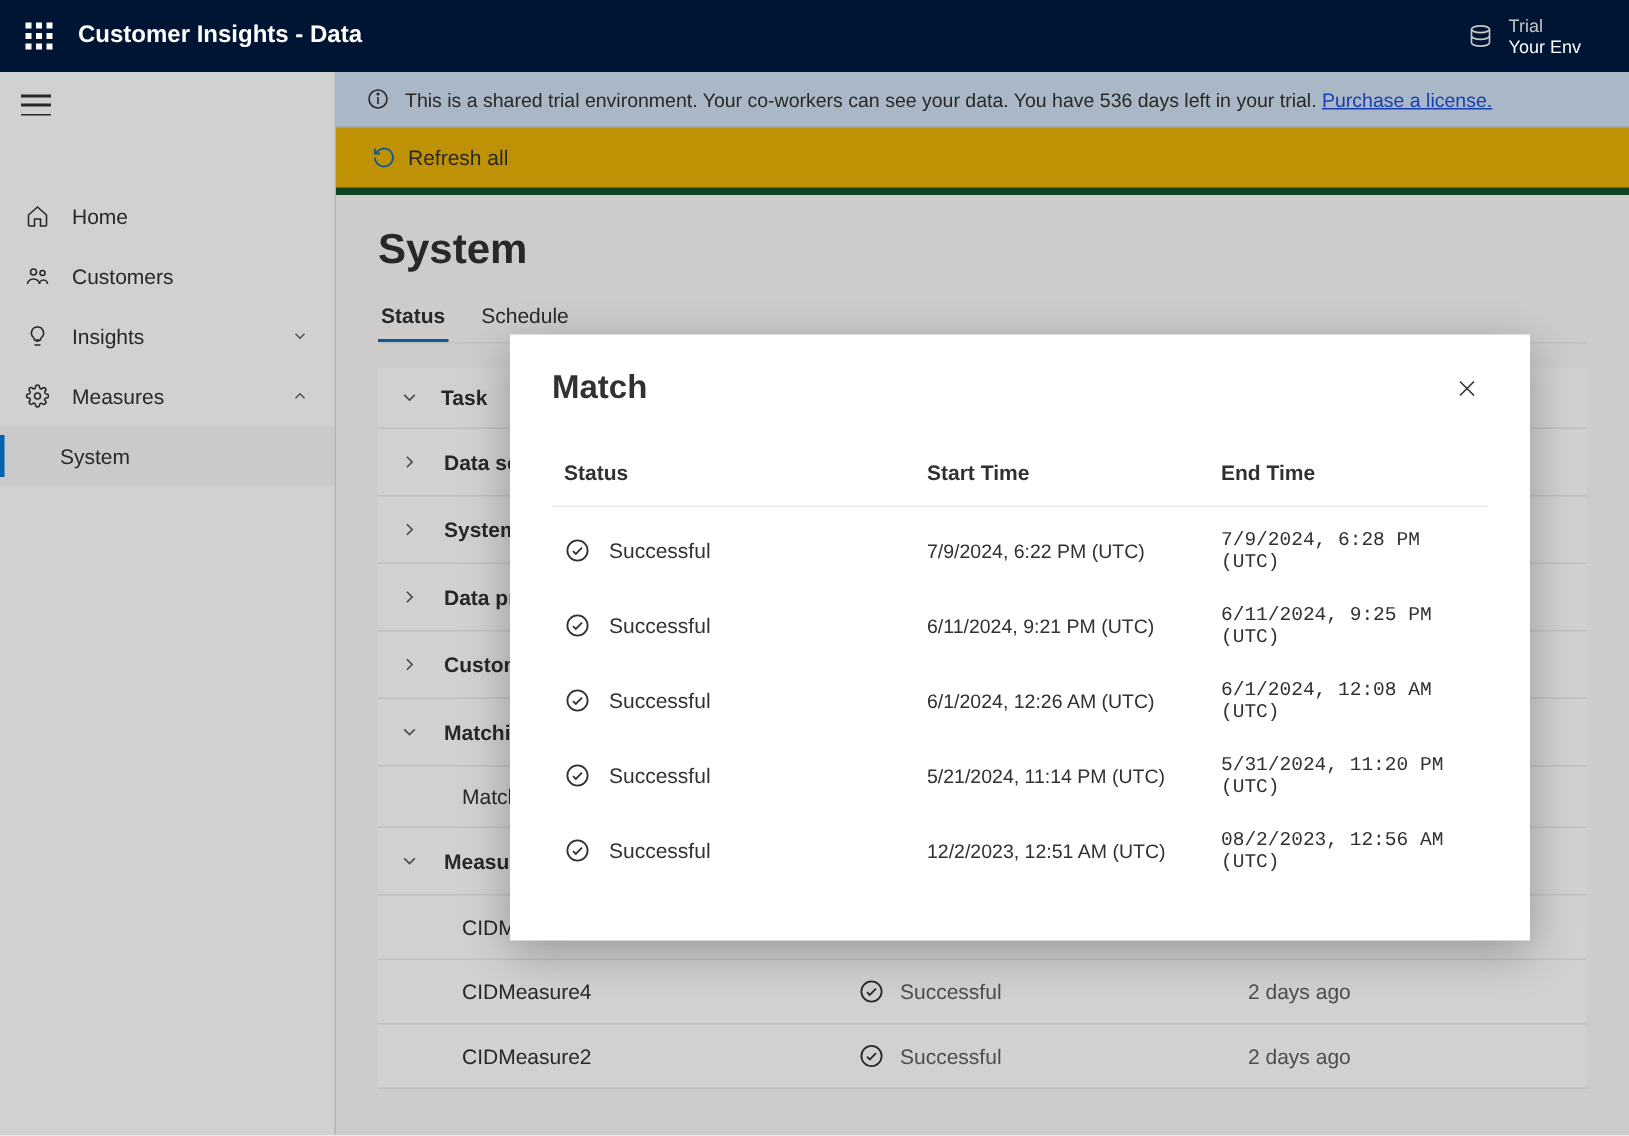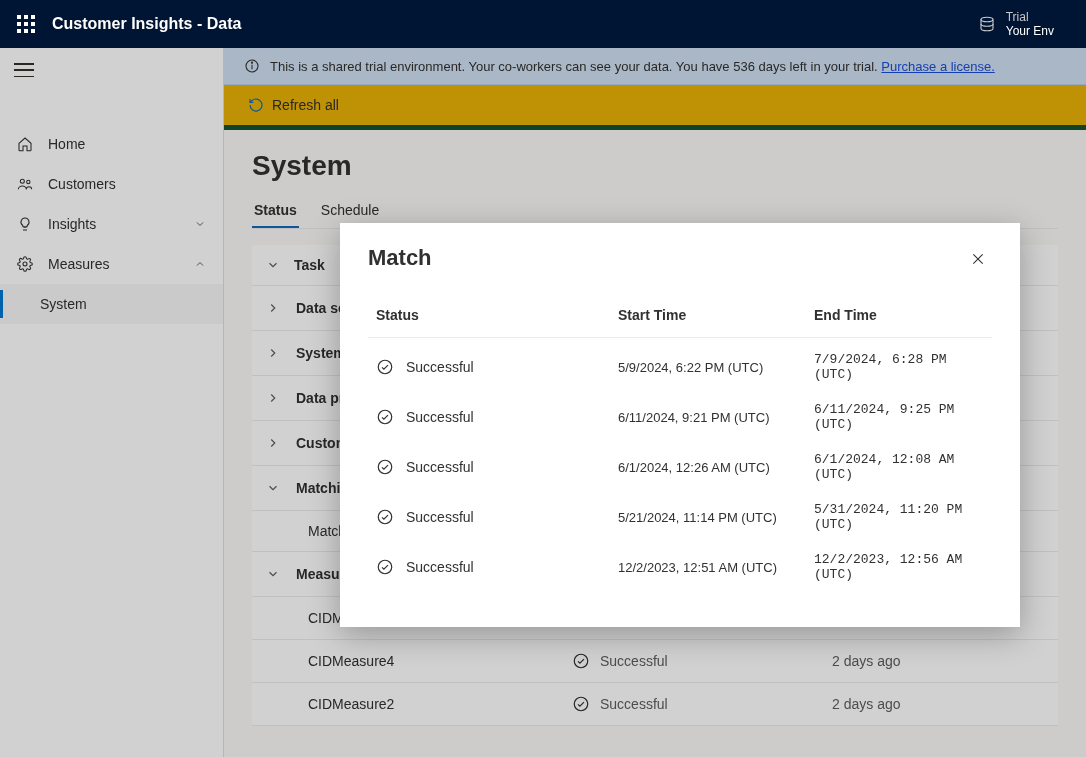--- a/index.html
+++ b/index.html
@@ -330,21 +330,21 @@
         <div class="mrow">
           <div class="mstatus">
             <span>
               <svg width="18" height="18" viewBox="0 0 24 24" fill="none" stroke="#323130" stroke-width="1.6">
                 <circle cx="12" cy="12" r="9"></circle>
                 <path d="M8 12.5l2.5 2.5L16 9.5"></path>
               </svg>
             </span>
             <span>Successful</span>
           </div>
-          <div class="mstart">5/9/2024, 6:22 PM (UTC)</div>
+          <div class="mstart">7/9/2024, 6:22 PM (UTC)</div>
           <div class="mend">7/9/2024, 6:28 PM (UTC)</div>
         </div>
         <div class="mrow">
           <div class="mstatus">
             <span>
               <svg width="18" height="18" viewBox="0 0 24 24" fill="none" stroke="#323130" stroke-width="1.6">
                 <circle cx="12" cy="12" r="9"></circle>
                 <path d="M8 12.5l2.5 2.5L16 9.5"></path>
               </svg>
             </span>
@@ -383,17 +383,17 @@
           <div class="mstatus">
             <span>
               <svg width="18" height="18" viewBox="0 0 24 24" fill="none" stroke="#323130" stroke-width="1.6">
                 <circle cx="12" cy="12" r="9"></circle>
                 <path d="M8 12.5l2.5 2.5L16 9.5"></path>
               </svg>
             </span>
             <span>Successful</span>
           </div>
           <div class="mstart">12/2/2023, 12:51 AM (UTC)</div>
-          <div class="mend">12/2/2023, 12:56 AM (UTC)</div>
+          <div class="mend">08/2/2023, 12:56 AM (UTC)</div>
         </div>
       </div>
   </div>
 </div>
 
 </body></html>

